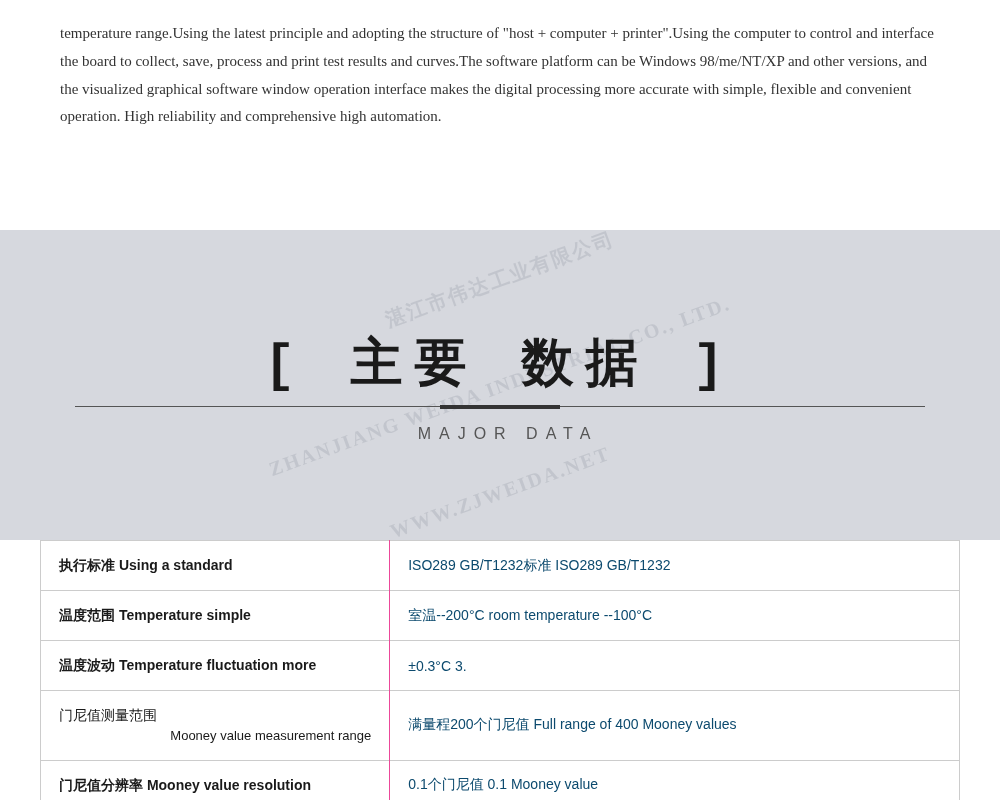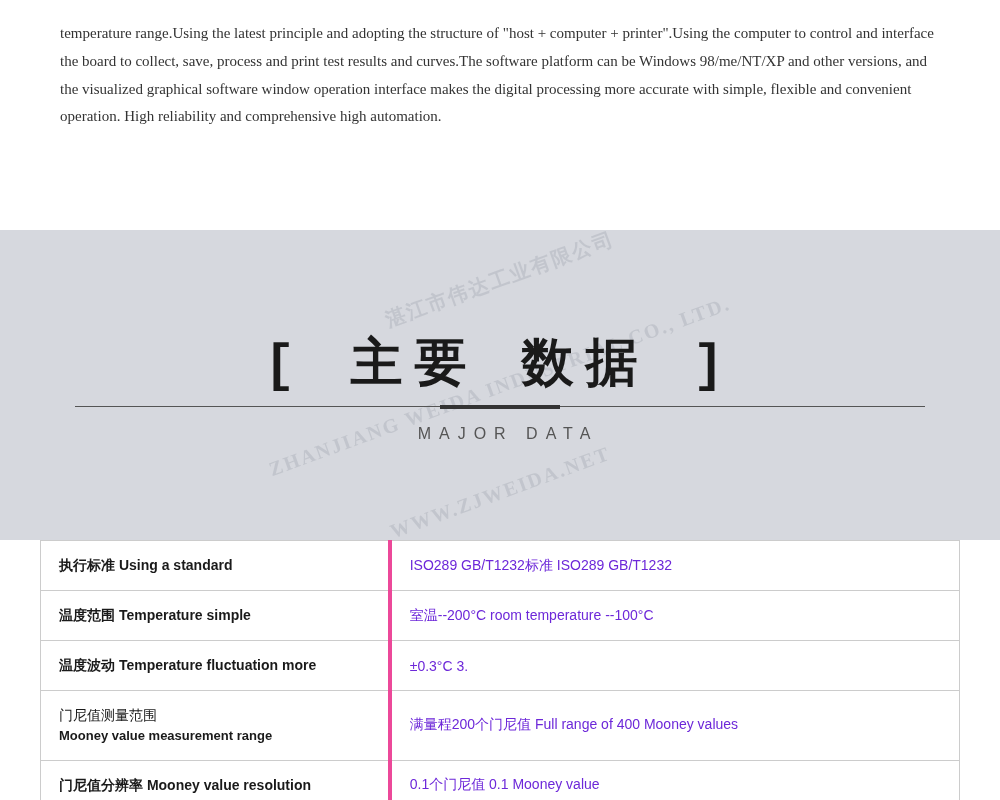--- a/index.html
+++ b/index.html
@@ -129,47 +129,48 @@
     }
 
     .data-table tr {
       border-bottom: 1px solid #cccccc;
     }
 
     .data-table td {
       padding: 14px 18px;
       vertical-align: middle;
       font-size: 14px;
-      border-right: 4px solid #ec4899;
+      border-right: 1px solid #ec4899;
     }
 
     .data-table td:first-child {
       width: 38%;
       font-weight: bold;
       color: #1a1a1a;
       font-family: 'SimHei', 'STHeiti', Arial, sans-serif;
       line-height: 1.5;
     }
 
     .data-table td:last-child {
-      color: #6d28d9;
+      color: #0c4a6e;
       font-family: Arial, 'SimSun', serif;
       border-right: none;
     }
 
     .cell-label-cn {
       display: block;
       font-weight: normal;
       font-size: 14px;
     }
 
     .cell-label-en {
       display: block;
-      font-weight: bold;
+      font-weight: normal;
       font-size: 13px;
+      text-align: right;
     }
   </style>
 </head>
 <body>
 
 <div class="top-section">
   <p class="top-text">temperature range.Using the latest principle and adopting the structure of "host + computer + printer".Using the computer to control and interface the board to collect, save, process and print test results and curves.The software platform can be Windows 98/me/NT/XP and other versions, and the visualized graphical software window operation interface makes the digital processing more accurate with simple, flexible and convenient operation. High reliability and comprehensive high automation.</p>
 </div>
 
 <div class="middle-section">

